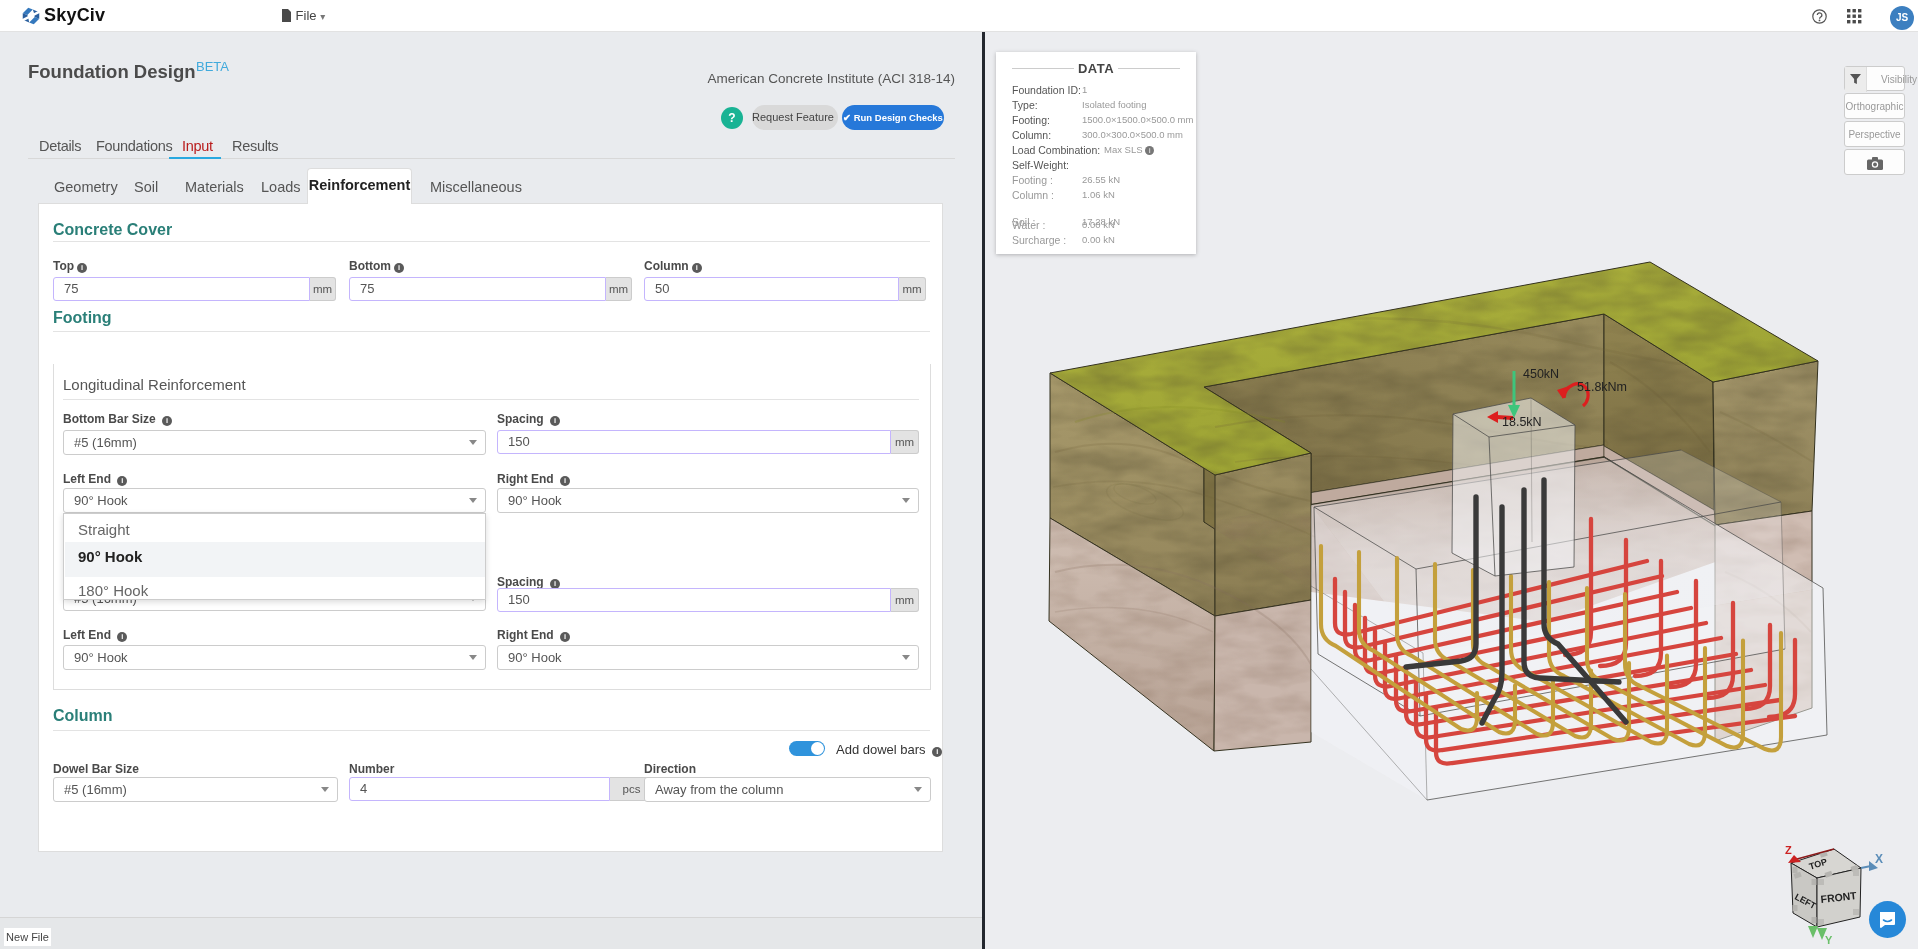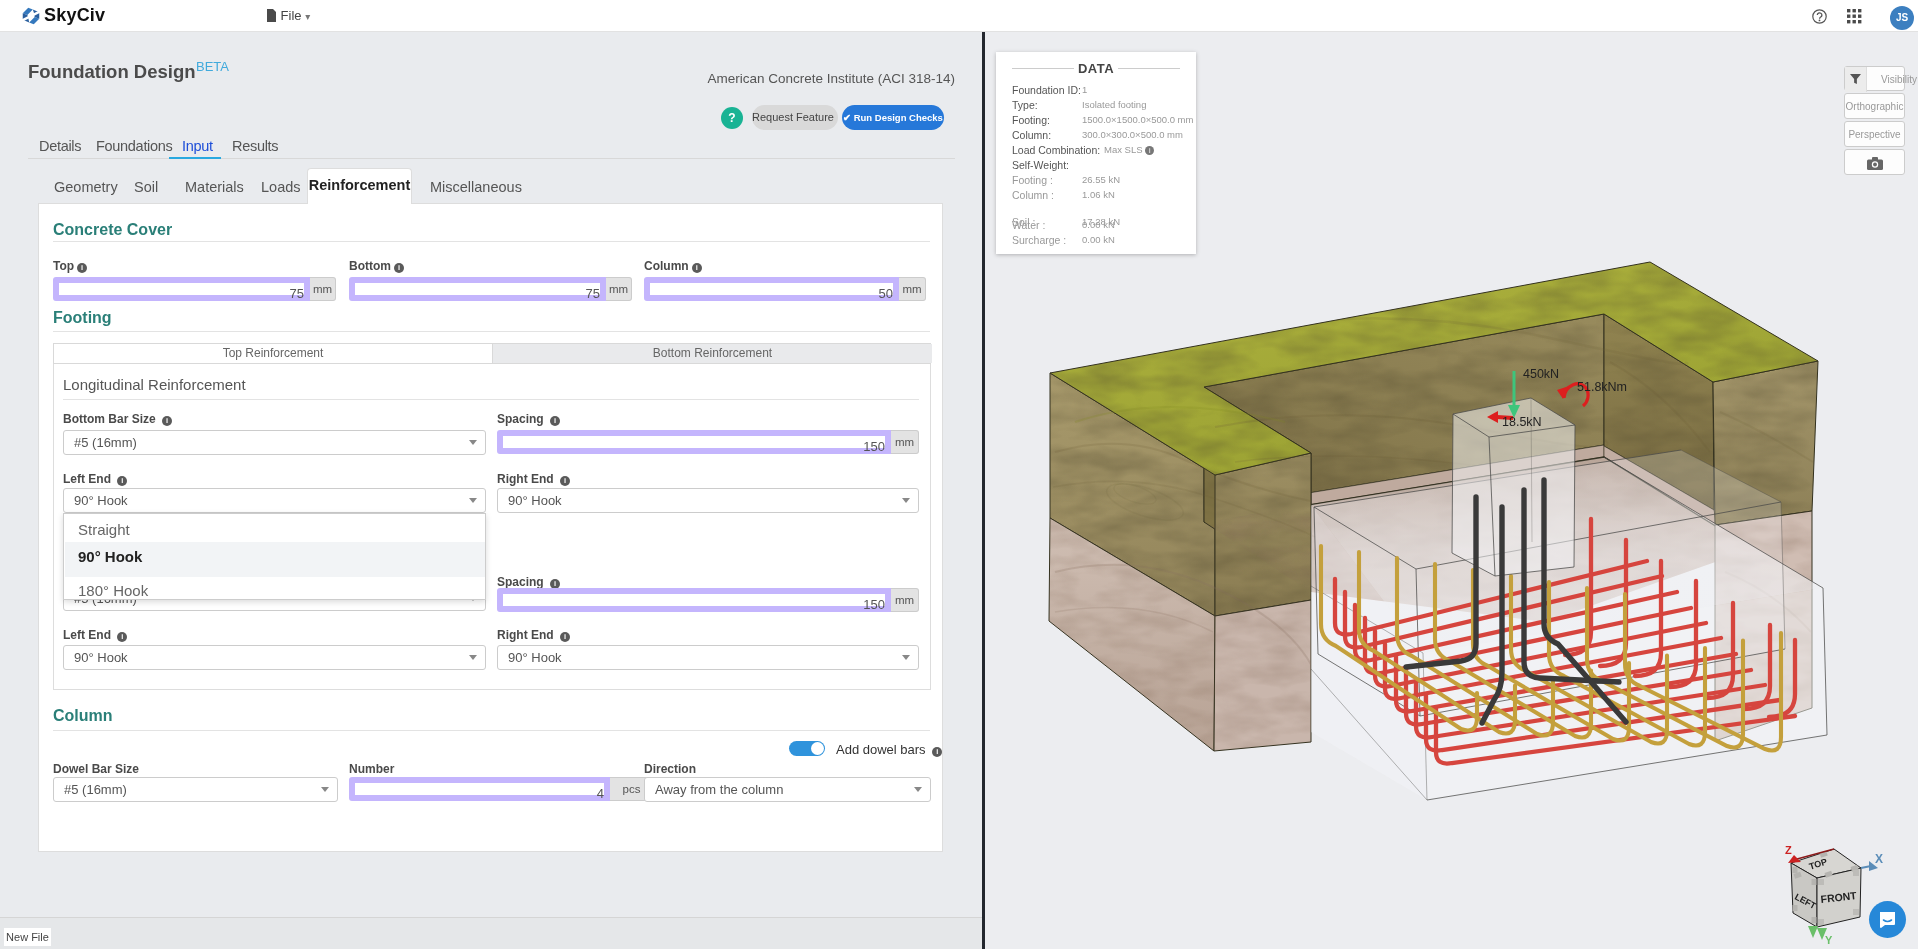--- a/index.html
+++ b/index.html
@@ -2,21 +2,21 @@
 <html><head>
 <meta charset="utf-8">
 <style>
 * { margin:0; padding:0; box-sizing:border-box; }
 html,body { width:1918px; height:949px; overflow:hidden; font-family:"Liberation Sans",sans-serif; }
 body { background:#e9ebee; position:relative; }
 
 #topbar { position:absolute; left:0; top:0; width:1918px; height:32px; background:#fff; border-bottom:1px solid #e2e2e2; z-index:50; }
 #logo { position:absolute; left:20px; top:5px; }
 #logotext { position:absolute; left:44px; top:5px; font-size:18px; font-weight:bold; color:#111; letter-spacing:0.2px; }
-#filemenu { position:absolute; left:266px; top:8px; font-size:13px; color:#444; }
+#filemenu { position:absolute; left:281px; top:8px; font-size:13px; color:#444; }
 
 #pagetitle { position:absolute; left:28px; top:61px; font-size:18.5px; font-weight:600; color:#4b4b4b; }
 #beta { position:absolute; left:196px; top:59px; font-size:13px; color:#41aadc; }
 #aci { position:absolute; right:963px; top:71px; font-size:13.5px; color:#555; }
 
 #qcirc { position:absolute; left:721px; top:107px; width:22px; height:22px; border-radius:50%; background:#19b394; color:#fff; font-size:12px; font-weight:bold; text-align:center; line-height:22px; }
 #reqfeat { position:absolute; left:752px; top:105px; width:86px; height:25px; border-radius:13px; background:#d9d9d9; color:#444; font-size:11px; white-space:nowrap; text-align:left; line-height:25px; }
 #rundesign { position:absolute; left:842px; top:105px; width:102px; height:25px; border-radius:13px; background:#2678d9; color:#fff; font-size:9.5px; font-weight:bold; text-align:center; line-height:25px; white-space:nowrap; }
 
 .maintab { position:absolute; top:138px; font-size:14.5px; letter-spacing:-0.3px; color:#555; }
@@ -24,21 +24,21 @@
 #tabactive { position:absolute; left:169px; top:156.5px; width:52px; height:2.5px; background:#29a9e0; }
 
 .subtab { position:absolute; top:179px; font-size:14.5px; color:#555; }
 #subactive { position:absolute; left:307px; top:168px; width:105px; height:36px; background:#fff; border:1px solid #ddd; border-bottom:none; border-radius:4px 4px 0 0; z-index:6; font-size:14.5px; font-weight:bold; color:#222; text-align:center; line-height:33px; }
 
 #card { position:absolute; left:38px; top:203px; width:905px; height:649px; background:#fff; border:1px solid #ddd; z-index:2; }
 .sechead { position:absolute; font-size:16px; font-weight:bold; color:#2a7f78; }
 .rule { position:absolute; height:1px; background:#e3e3e3; }
 .lbl { position:absolute; font-size:12px; font-weight:bold; color:#4a4a4a; }
 .info { display:inline-block; width:10px; height:10px; border-radius:50%; background:#5a5a5a; color:#fff; font-size:7.5px; font-weight:bold; text-align:center; line-height:10px; vertical-align:0.5px; margin-left:3px; font-style:normal; }
-.inp { position:absolute; height:24px; border:6px solid #c4b5fd; border-radius:3px 0 0 3px; background:#fff; font-size:13px; color:#555; line-height:22px; padding-left:10px;text-align:right; }
+.inp { position:absolute; height:24px; border:1px solid #c4b5fd; border-radius:3px 0 0 3px; background:#fff; font-size:13px; color:#555; line-height:22px; padding-left:10px; }
 .addon { position:absolute; height:24px; border:1px solid #ccc; border-left:none; border-radius:0 3px 3px 0; background:#e3e3e3; font-size:11.5px; color:#555; text-align:center; line-height:22px; }
 .sel { position:absolute; height:25px; border:1px solid #ccc; border-radius:3px; background:#fff; font-size:13px; color:#555; line-height:23px; padding-left:10px; }
 .caret { position:absolute; right:8px; top:9px; width:0; height:0; border-left:4px solid transparent; border-right:4px solid transparent; border-top:5px solid #888; }
 
 #seg { position:absolute; left:14px; top:139px; width:878px; height:21px; border:1px solid #d9d9d9; }
 #segL { position:absolute; left:0; top:0; width:438px; height:19px; background:#fff; color:#666; font-size:12px; text-align:center; line-height:19px; }
 #segR { position:absolute; left:438px; top:0; width:440px; height:19px; background:#e9eaec; color:#666; font-size:12px; text-align:center; line-height:19px; border-left:1px solid #d9d9d9; }
 #innerbox { position:absolute; left:14px; top:160px; width:878px; height:326px; border:1px solid #ddd; border-top:none; }
 
 #ddpanel { position:absolute; left:24px; top:309px; width:423px; height:87px; background:#fff; border:1px solid #ccc; box-shadow:0 2px 6px rgba(0,0,0,0.15); z-index:20; }
@@ -103,21 +103,21 @@
 
 <div id="pagetitle">Foundation Design</div>
 <div id="beta">BETA</div>
 <div id="aci">American Concrete Institute (ACI 318-14)</div>
 <div id="qcirc">?</div>
 <div id="reqfeat">Request Feature</div>
 <div id="rundesign">✔ Run Design Checks</div>
 
 <div class="maintab" style="left:39px">Details</div>
 <div class="maintab" style="left:96px">Foundations</div>
-<div class="maintab" style="left:182px;color:#1d4ed8">Input</div>
+<div class="maintab" style="left:182px;color:#b91c1c">Input</div>
 <div class="maintab" style="left:232px">Results</div>
 <div id="tabline"></div>
 <div id="tabactive"></div>
 
 <div class="subtab" style="left:54px">Geometry</div>
 <div class="subtab" style="left:134px">Soil</div>
 <div class="subtab" style="left:185px">Materials</div>
 <div class="subtab" style="left:261px">Loads</div>
 <div id="subactive">Reinforcement</div>
 <div class="subtab" style="left:430px">Miscellaneous</div>
@@ -130,24 +130,20 @@
   <div class="lbl" style="left:605px; top:55px;">Column<span class="info">i</span></div>
   <div class="inp" style="left:14px; top:73px; width:257px;">75</div>
   <div class="addon" style="left:271px; top:73px; width:26px;">mm</div>
   <div class="inp" style="left:310px; top:73px; width:257px;">75</div>
   <div class="addon" style="left:567px; top:73px; width:26px;">mm</div>
   <div class="inp" style="left:605px; top:73px; width:255px;">50</div>
   <div class="addon" style="left:860px; top:73px; width:27px;">mm</div>
 
   <div class="sechead" style="left:14px; top:105px;">Footing</div>
   <div class="rule" style="left:14px; top:127px; width:877px;"></div>
-  <div id="seg">
-      <div id="segL">Top Reinforcement</div>
-      <div id="segR">Bottom Reinforcement</div>
-    </div>
   <div id="innerbox"></div>
 
   <div style="position:absolute; left:24px; top:172px; font-size:15px; color:#555;">Longitudinal Reinforcement</div>
   <div class="rule" style="left:24px; top:195px; width:856px;"></div>
   <div class="lbl" style="left:24px; top:208px;">Bottom Bar Size <span class="info">i</span></div>
   <div class="lbl" style="left:458px; top:208px;">Spacing <span class="info">i</span></div>
   <div class="sel" style="left:24px; top:226px; width:423px;">#5 (16mm)<span class="caret"></span></div>
   <div class="inp" style="left:458px; top:226px; width:394px;">150</div>
   <div class="addon" style="left:852px; top:226px; width:28px;">mm</div>
   <div class="lbl" style="left:24px; top:268px;">Left End <span class="info">i</span></div>

